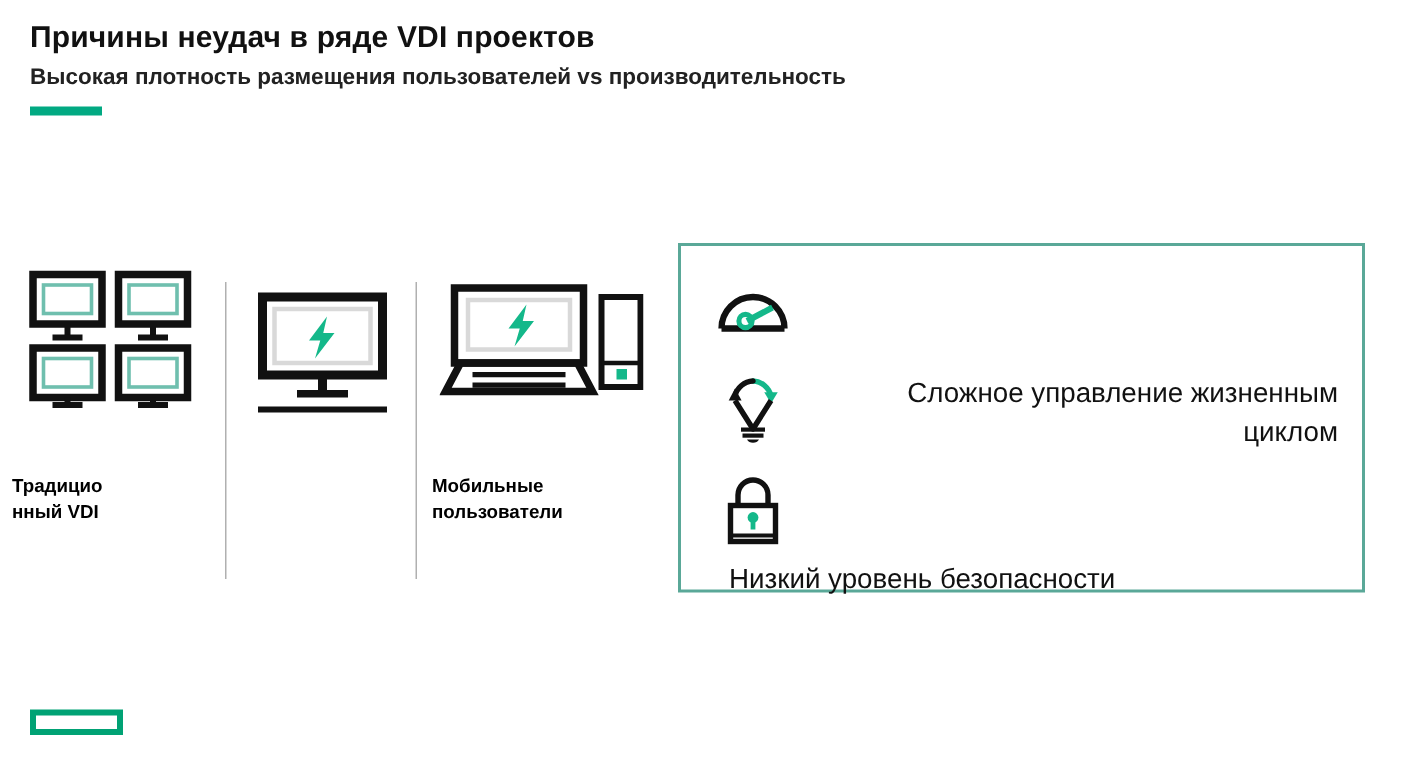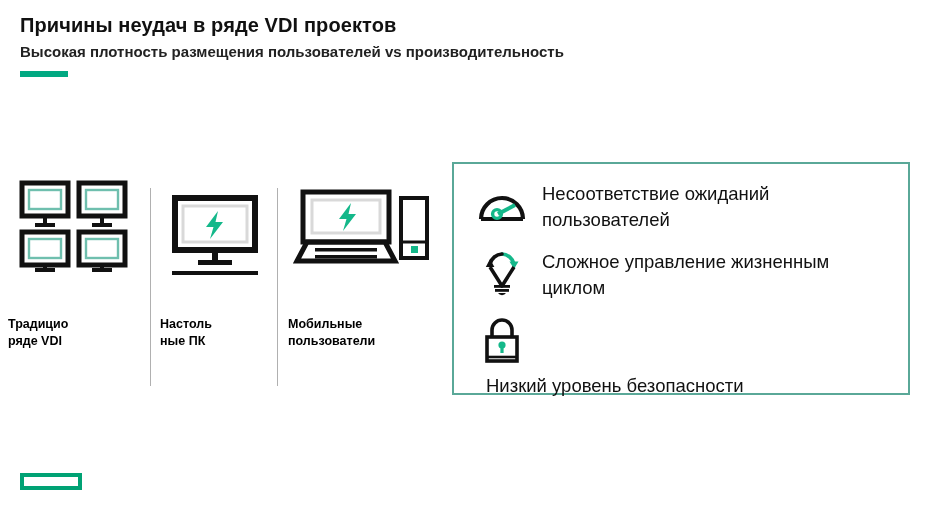--- a/index.html
+++ b/index.html
@@ -101,21 +101,21 @@
     box-sizing: border-box;
     background: #ffffff;
   }
   .issue-row {
     position: absolute;
     left: 20px;
     display: flex;
     align-items: flex-start;
   }
   #issue-row-0 { top: 14px; }
-  #issue-row-1 { top: 82px; }
+  #issue-row-1 { top: 82px; text-align: right; }
   #issue-row-2 { top: 150px; flex-direction: column; }
 
   .issue-icon {
     width: 56px;
     min-width: 56px;
     height: 56px;
     display: flex;
     align-items: center;
     justify-content: center;
   }
@@ -171,42 +171,38 @@
 
           <rect x="60" y="52" width="46" height="33" fill="none" stroke="#111111" stroke-width="5"></rect>
           <rect x="67" y="59" width="32" height="19" fill="none" stroke="#6fbfae" stroke-width="2.4"></rect>
           <rect x="81" y="85" width="4" height="5" fill="#111111"></rect>
           <rect x="73" y="88" width="20" height="4" fill="#111111"></rect>
         </g>
       </svg>
     </div>
     <div class="device-label">
       <span>Традицио</span><br>
-      <span>ряде VDI</span>
+      <span>нный VDI</span>
     </div>
   </div>
 
   <div class="device-group" id="group-desktop">
     <div class="device-art">
       <svg width="90" height="96" viewBox="0 0 90 96" aria-hidden="true">
 
         <rect x="5" y="18" width="80" height="52" fill="none" stroke="#111111" stroke-width="6"></rect>
         <rect x="13" y="26" width="64" height="36" fill="none" stroke="#d9d9d9" stroke-width="3"></rect>
 
         <path d="M48 31 L36 47 L43.5 47 L40 59 L53 42 L45.5 42 Z" fill="#14b88a"></path>
 
         <rect x="42" y="70" width="6" height="12" fill="#111111"></rect>
         <rect x="28" y="80" width="34" height="5" fill="#111111"></rect>
 
         <rect x="2" y="91" width="86" height="4" fill="#111111"></rect>
       </svg>
-    </div>
-    <div class="device-label">
-      <span>Настоль</span><br>
-      <span>ные ПК</span>
     </div>
   </div>
 
   <div class="device-group" id="group-mobile">
     <div class="device-art">
       <svg width="136" height="86" viewBox="0 0 136 86" aria-hidden="true">
 
         <rect x="10" y="12" width="86" height="50" fill="none" stroke="#111111" stroke-width="5"></rect>
         <rect x="19" y="20" width="68" height="33" fill="none" stroke="#d9d9d9" stroke-width="3"></rect>
 
@@ -235,21 +231,20 @@
 
   <div class="issue-row" id="issue-row-0">
     <div class="issue-icon">
       <svg width="50" height="42" viewBox="0 0 50 42" aria-hidden="true">
         <path d="M4 34 A21 21 0 0 1 46 34" fill="none" stroke="#111111" stroke-width="4.2" stroke-linecap="butt"></path>
         <line x1="4" y1="34" x2="46" y2="34" stroke="#111111" stroke-width="4.2"></line>
         <line x1="21" y1="29" x2="38" y2="20" stroke="#14b88a" stroke-width="4"></line>
         <circle cx="20" cy="29" r="4.4" fill="none" stroke="#14b88a" stroke-width="3.4"></circle>
       </svg>
     </div>
-    <div class="issue-text">Несоответствие ожиданий пользователей</div>
   </div>
 
   <div class="issue-row" id="issue-row-1">
     <div class="issue-icon">
       <svg width="46" height="50" viewBox="0 0 46 50" aria-hidden="true">
 
         <path d="M23 5 A13 13 0 0 1 35 15" fill="none" stroke="#14b88a" stroke-width="3.6" stroke-linecap="round"></path>
         <polygon points="35,20 30.5,12.5 39.5,12.5" fill="#14b88a"></polygon>
 
         <path d="M23 5 A13 13 0 0 0 11 15" fill="none" stroke="#111111" stroke-width="3.6" stroke-linecap="round"></path>

